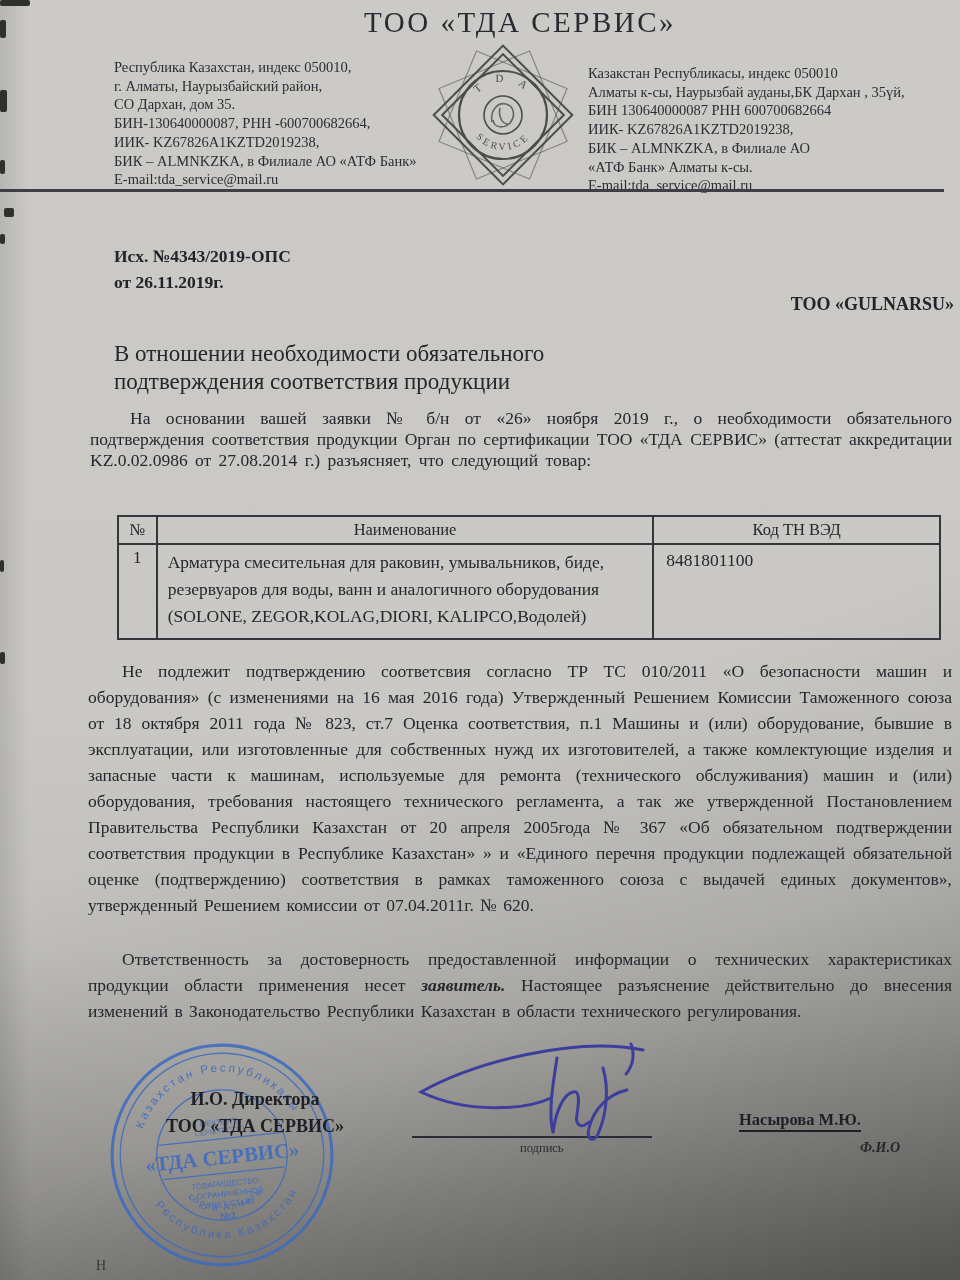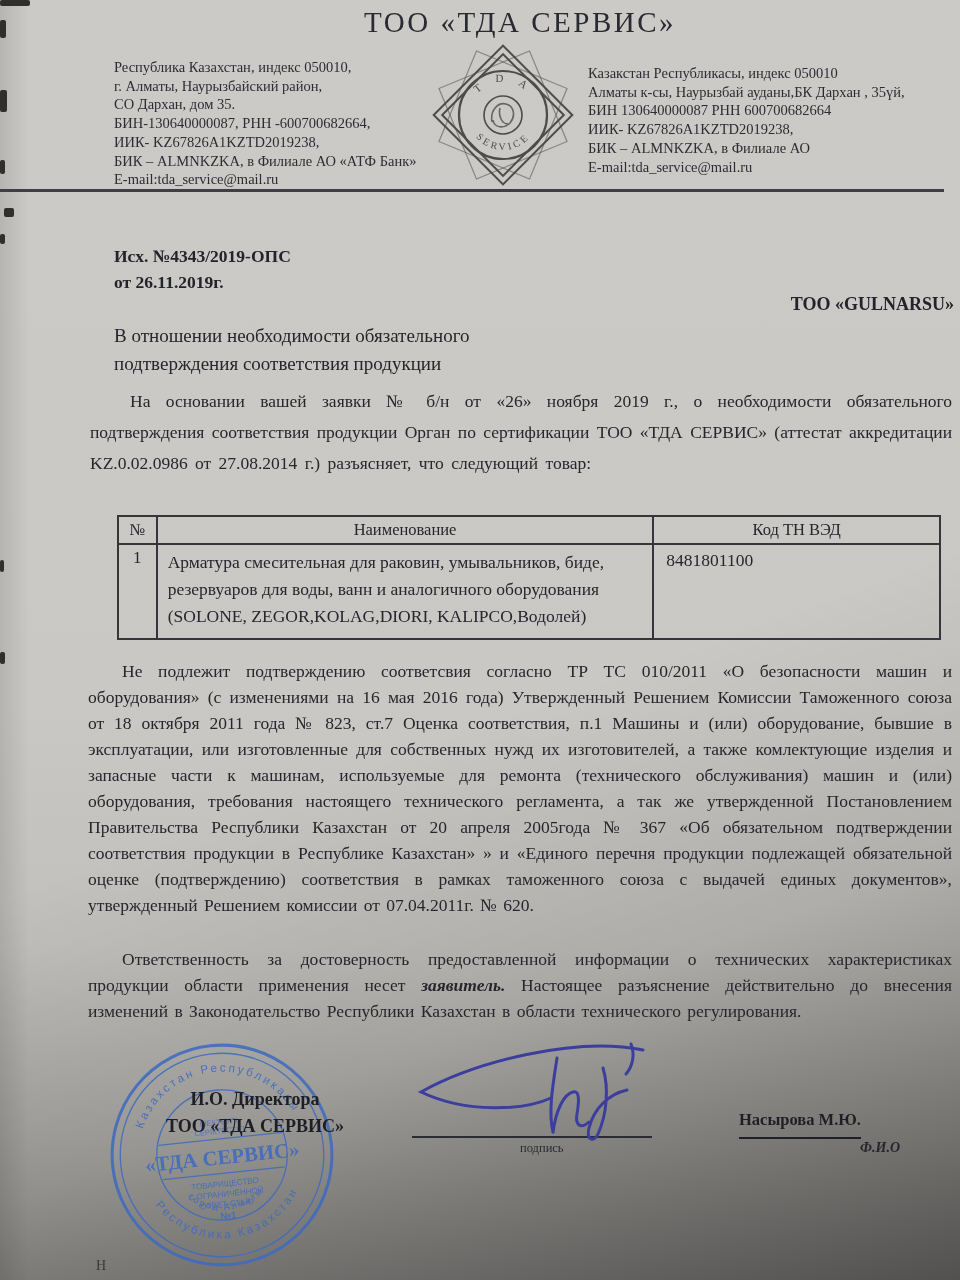--- a/index.html
+++ b/index.html
@@ -18,25 +18,25 @@
   .title{
     left:90px;top:6px;width:860px;text-align:center;
     font-size:29px;letter-spacing:2.5px;color:#2a2a32;white-space:nowrap;
   }
   .addr{font-size:14.5px;line-height:18.7px;color:#2c2c34;}
   .addr-left{left:114px;top:58px;width:335px;}
   .addr-right{left:588px;top:64px;width:362px;}
   .rule{left:0;top:189px;width:944px;height:2.5px;background:#3e3e44;}
   .ref{left:114px;top:243px;font-weight:bold;font-size:17.5px;line-height:26px;color:#23232b;}
   .recipient{left:600px;top:294px;width:354px;text-align:right;font-weight:bold;font-size:18px;color:#23232b;}
-  .subject{left:114px;top:322px;font-size:19px;line-height:28px;}
+  .subject{left:114px;top:340px;font-size:23px;line-height:28px;}
   p.doc{
     margin:0;font-size:17.5px;text-align:justify;color:#26262e;
   }
-  .intro{left:90px;top:386px;width:862px;line-height:31px;text-indent:40px;word-spacing:3px;}
+  .intro{left:90px;top:408px;width:862px;line-height:21px;text-indent:40px;word-spacing:3px;}
   .body1{left:88px;top:658px;width:864px;line-height:26px;text-indent:34px;word-spacing:2px;}
   .body2{left:88px;top:946px;width:864px;line-height:26px;text-indent:34px;word-spacing:2px;}
   .body2 .emph{font-weight:bold;font-style:italic;}
   table.goods{
     left:117px;top:515px;width:824px;
     border-collapse:collapse;position:absolute;
     font-size:17px;color:#26262e;
   }
   table.goods th, table.goods td{
     border:2px solid #35353c;
@@ -49,21 +49,21 @@
   td.c-code{width:278px;vertical-align:top;padding:5px 12px;font-size:17.5px;margin-top:48px;}
   .position-text{
     left:125px;top:1066px;width:260px;text-align:center;
     font-weight:bold;font-size:18px;line-height:26.5px;color:#1e1e26;z-index:3;margin-top:20px;
   }
   .stamp-svg{left:105px;top:1038px;z-index:2;transform:rotate(-6deg);opacity:0.88;}
   .sig-svg{left:405px;top:1036px;z-index:2;}
   .sign-line{left:412px;top:1136px;width:240px;border-top:2px solid #2b2b33;height:0;}
   .sign-caption{left:520px;top:1141px;width:100px;font-size:12.5px;color:#2b2b33;}
   .name{left:700px;top:1110px;width:200px;text-align:center;font-weight:bold;font-size:16.5px;color:#1f1f27;}
-  .name u{text-decoration:none;border-bottom:2px solid #1f1f27;padding-bottom:8px;}
+  .name u{text-decoration:none;border-bottom:2px solid #1f1f27;padding-bottom:1px;}
   .name-caption{left:700px;top:1140px;width:200px;text-align:right;font-size:14px;font-weight:bold;color:#26262e;font-style:italic;}
   .mark{background:#2f2f2d;border-radius:2px;}
   .bottom-mark{left:96px;top:1258px;font-size:14px;color:#3a3a38;font-family:"Liberation Serif",serif;}
   .stamp-sans{font-family:"Liberation Sans",sans-serif;}
 </style>
 </head>
 <body>
 
 <div class="photo">
 
@@ -107,20 +107,21 @@
       <text font-size="10" letter-spacing="3"><textPath href="#logoBot" startOffset="50%" text-anchor="middle">SERVICE</textPath></text>
     </g>
   </svg>
 
   <div class="abs addr addr-right">
     <div>Казакстан Республикасы, индекс 050010</div>
     <div>Алматы к-сы, Наурызбай ауданы,БК Дархан , 35үй,</div>
     <div>БИН 130640000087 РНН 600700682664</div>
     <div>ИИК- KZ67826A1KZTD2019238,</div>
     <div>БИК – ALMNKZKA, в Филиале АО</div>
+    <div>«АТФ Банк» Алматы к-сы.</div>
     <div>E-mail:tda_service@mail.ru</div>
   </div>
 
   <div class="abs rule"></div>
 
   <div class="abs ref">
     <div>Исх. №4343/2019-ОПС</div>
     <div>от 26.11.2019г.</div>
   </div>
 

